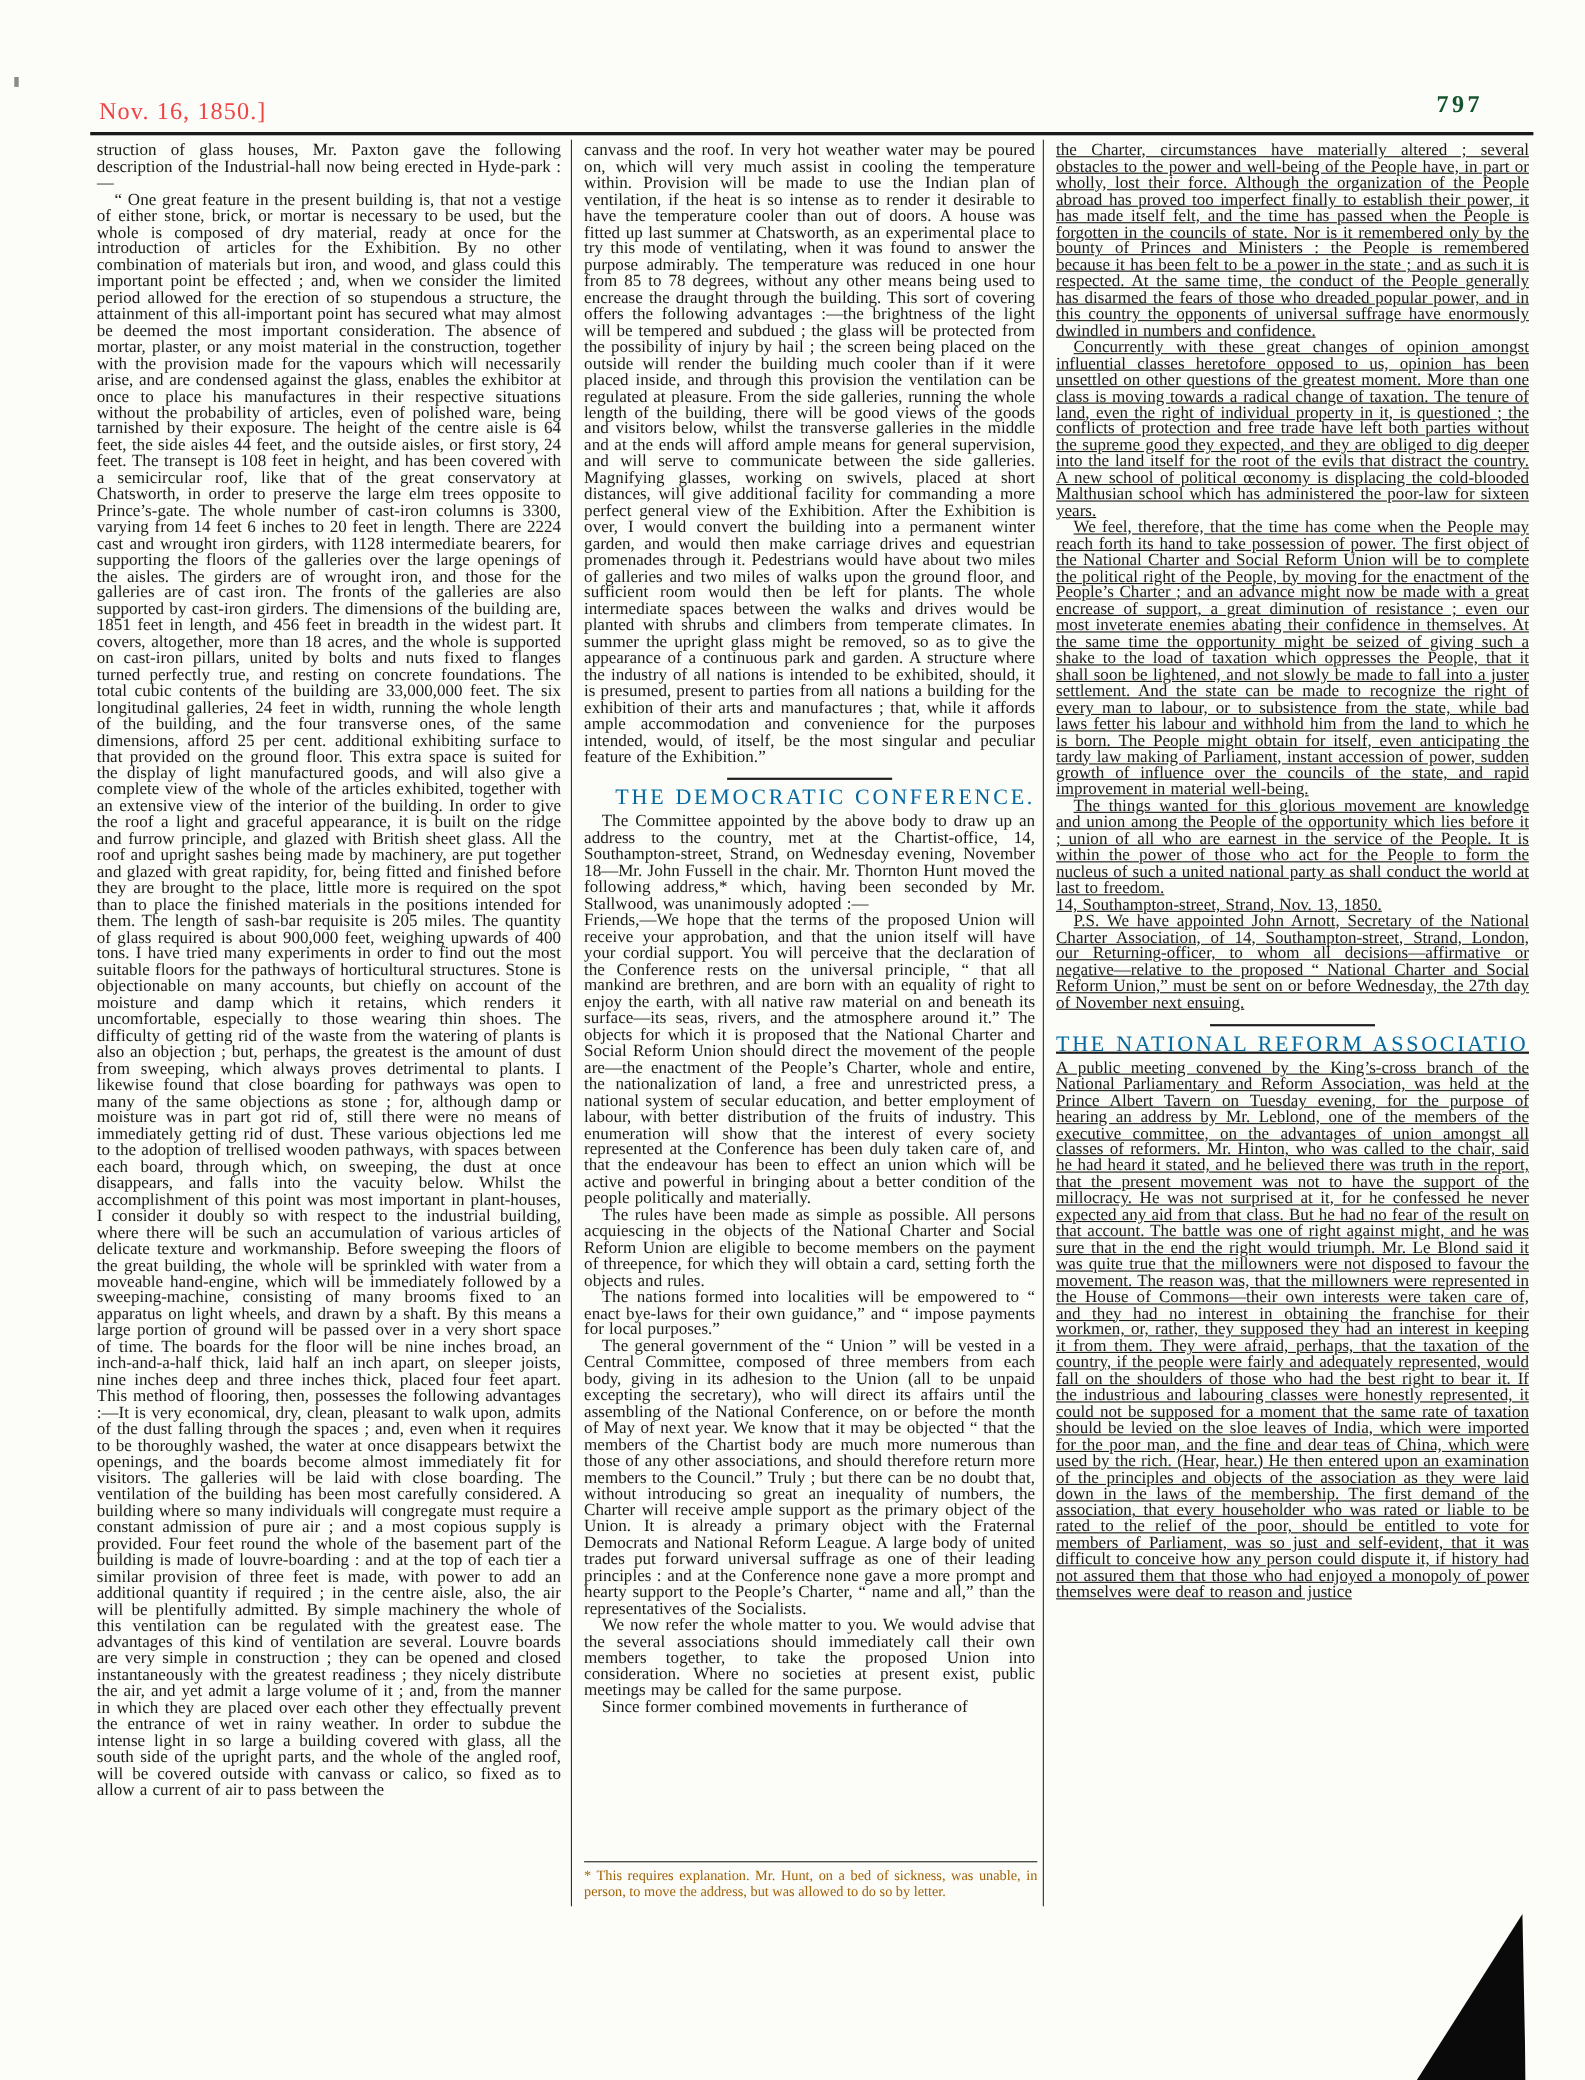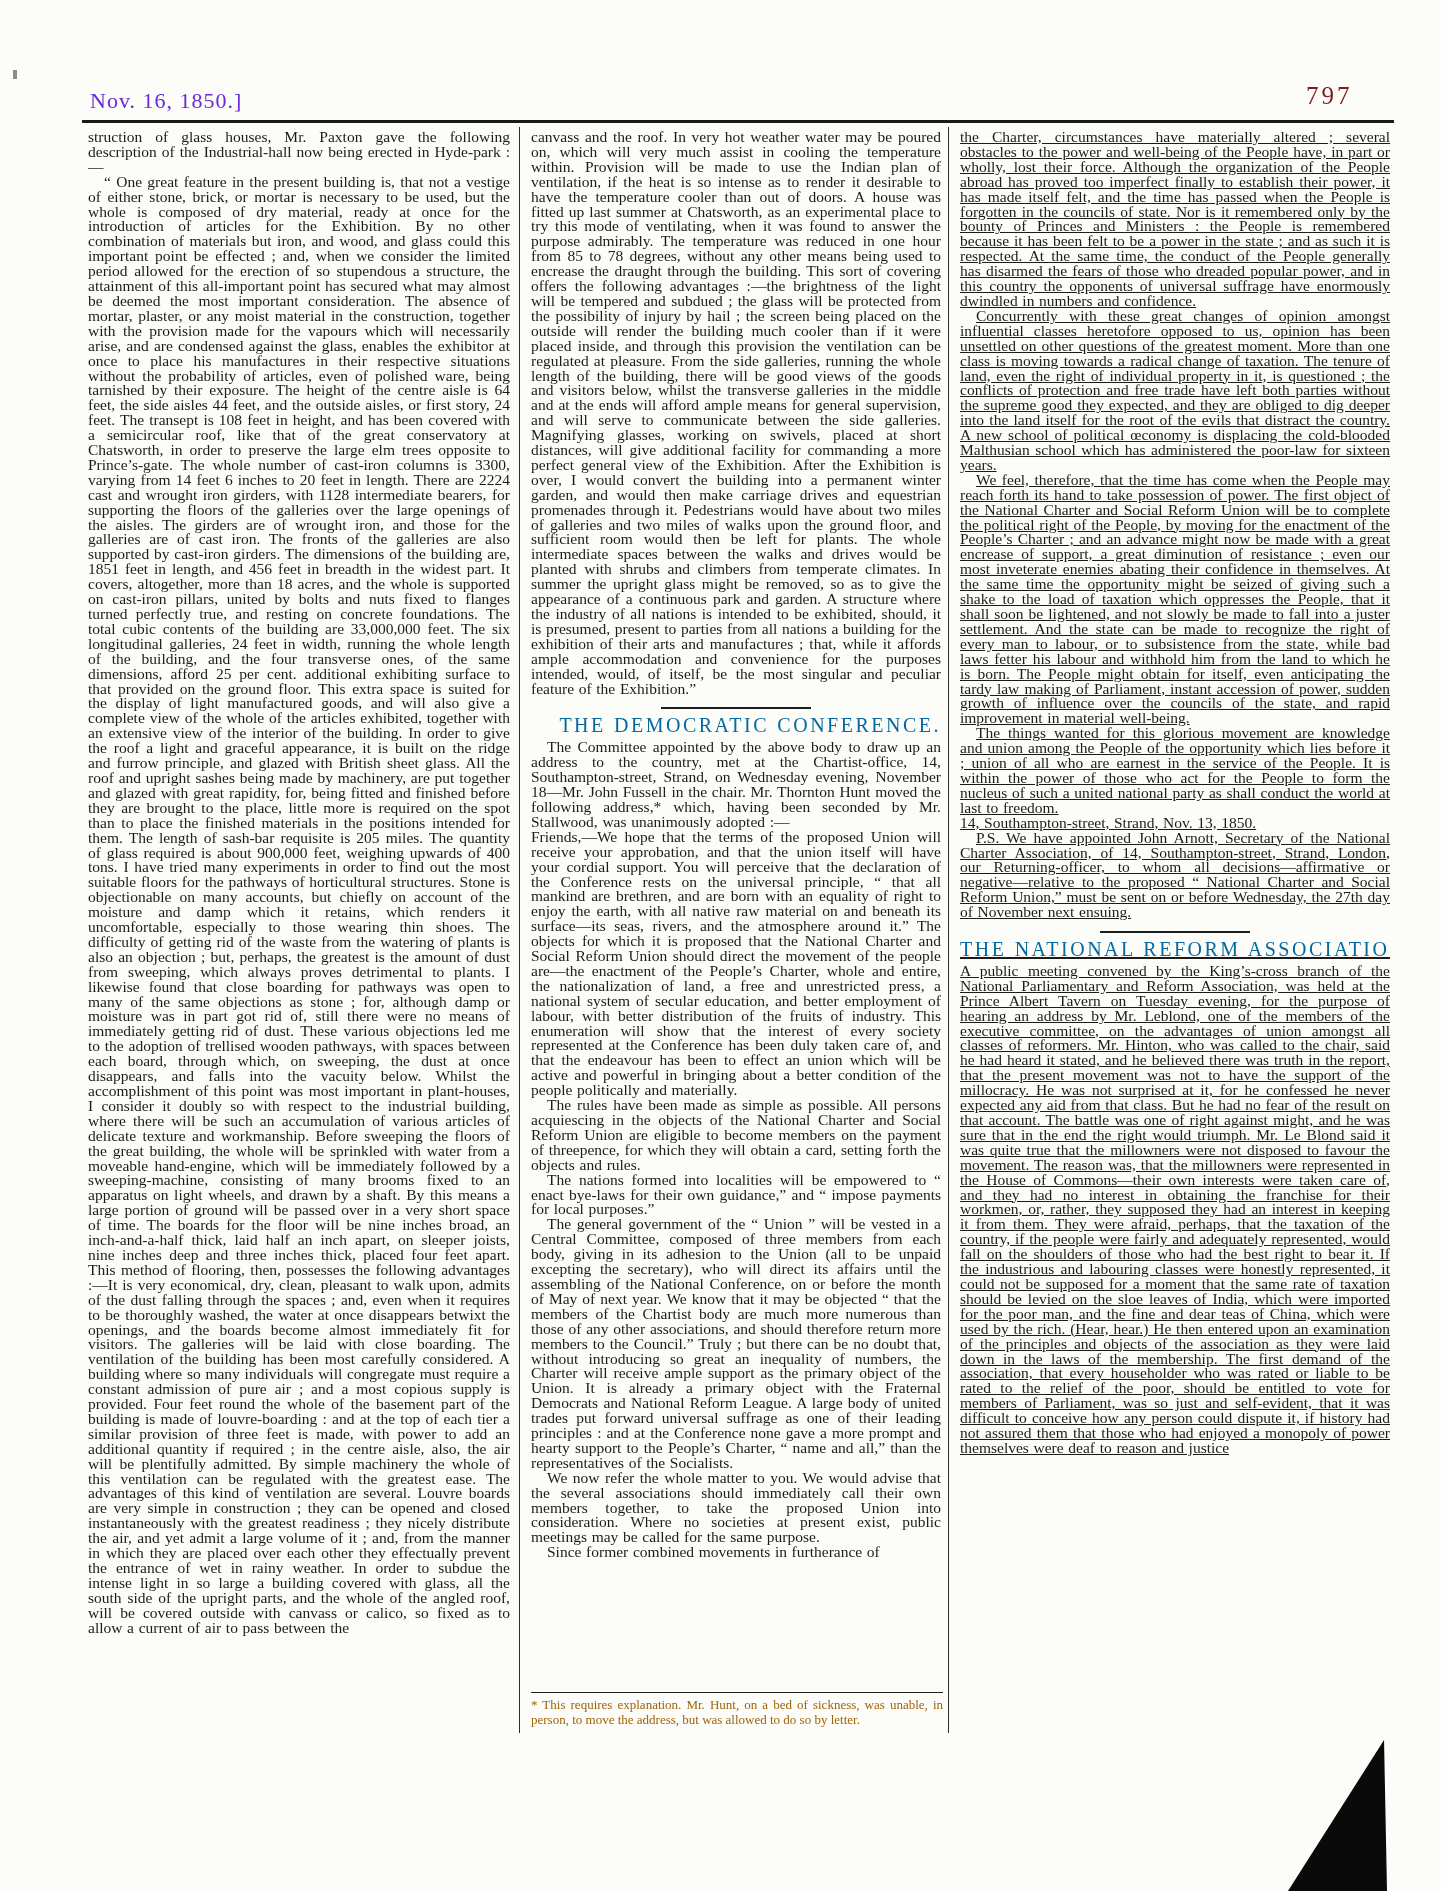--- a/index.html
+++ b/index.html
@@ -1,22 +1,22 @@
 <!DOCTYPE html>
 <html><head>
 <meta charset="utf-8">
 <style>
   html,body{margin:0;padding:0;background:#d8d8d4;}
   .page{position:relative;width:1441px;height:1891px;background:#fcfcf9;overflow:hidden;
         font-family:"Liberation Serif","DejaVu Serif",serif;color:#1c1c1c;}
-  .date{position:absolute;left:90px;top:88px;font-size:22px;letter-spacing:1px;color:#6d28d9;}
+  .date{position:absolute;left:90px;top:88px;font-size:22px;letter-spacing:1px;color:#ef4444;}
   .masthead{position:absolute;left:618px;top:72px;font-size:40px;font-weight:bold;
         font-family:"DejaVu Serif",serif;letter-spacing:1px;color:#121212;
         text-shadow:0.6px 0 0 #121212, 0 0.4px 0 #121212;}
-  .pageno{position:absolute;left:1306px;top:82px;font-size:25px;font-weight:normal;letter-spacing:3px;color:#7f1d1d;}
+  .pageno{position:absolute;left:1306px;top:82px;font-size:22px;font-weight:bold;letter-spacing:3px;color:#14532d;}
   .header-rule{position:absolute;left:82px;top:120px;width:1312px;height:3px;background:#1a1a1a;}
   .vrule{position:absolute;top:127px;height:1606px;width:1px;background:#2e2e2e;}
   #divider1{left:519px;}
   #divider2{left:948px;}
   .col{position:absolute;top:130px;height:1601px;overflow:hidden;text-align:justify;
        font-size:15.5px;line-height:14.9px;word-spacing:0.8px;color:#1b1b1b;}
   #col1{left:88px;width:422px;}
   #col2{left:531px;width:410px;}
   #col3{left:960px;width:430px;text-decoration:underline;}
   .col p{margin:0;text-indent:16px;}

